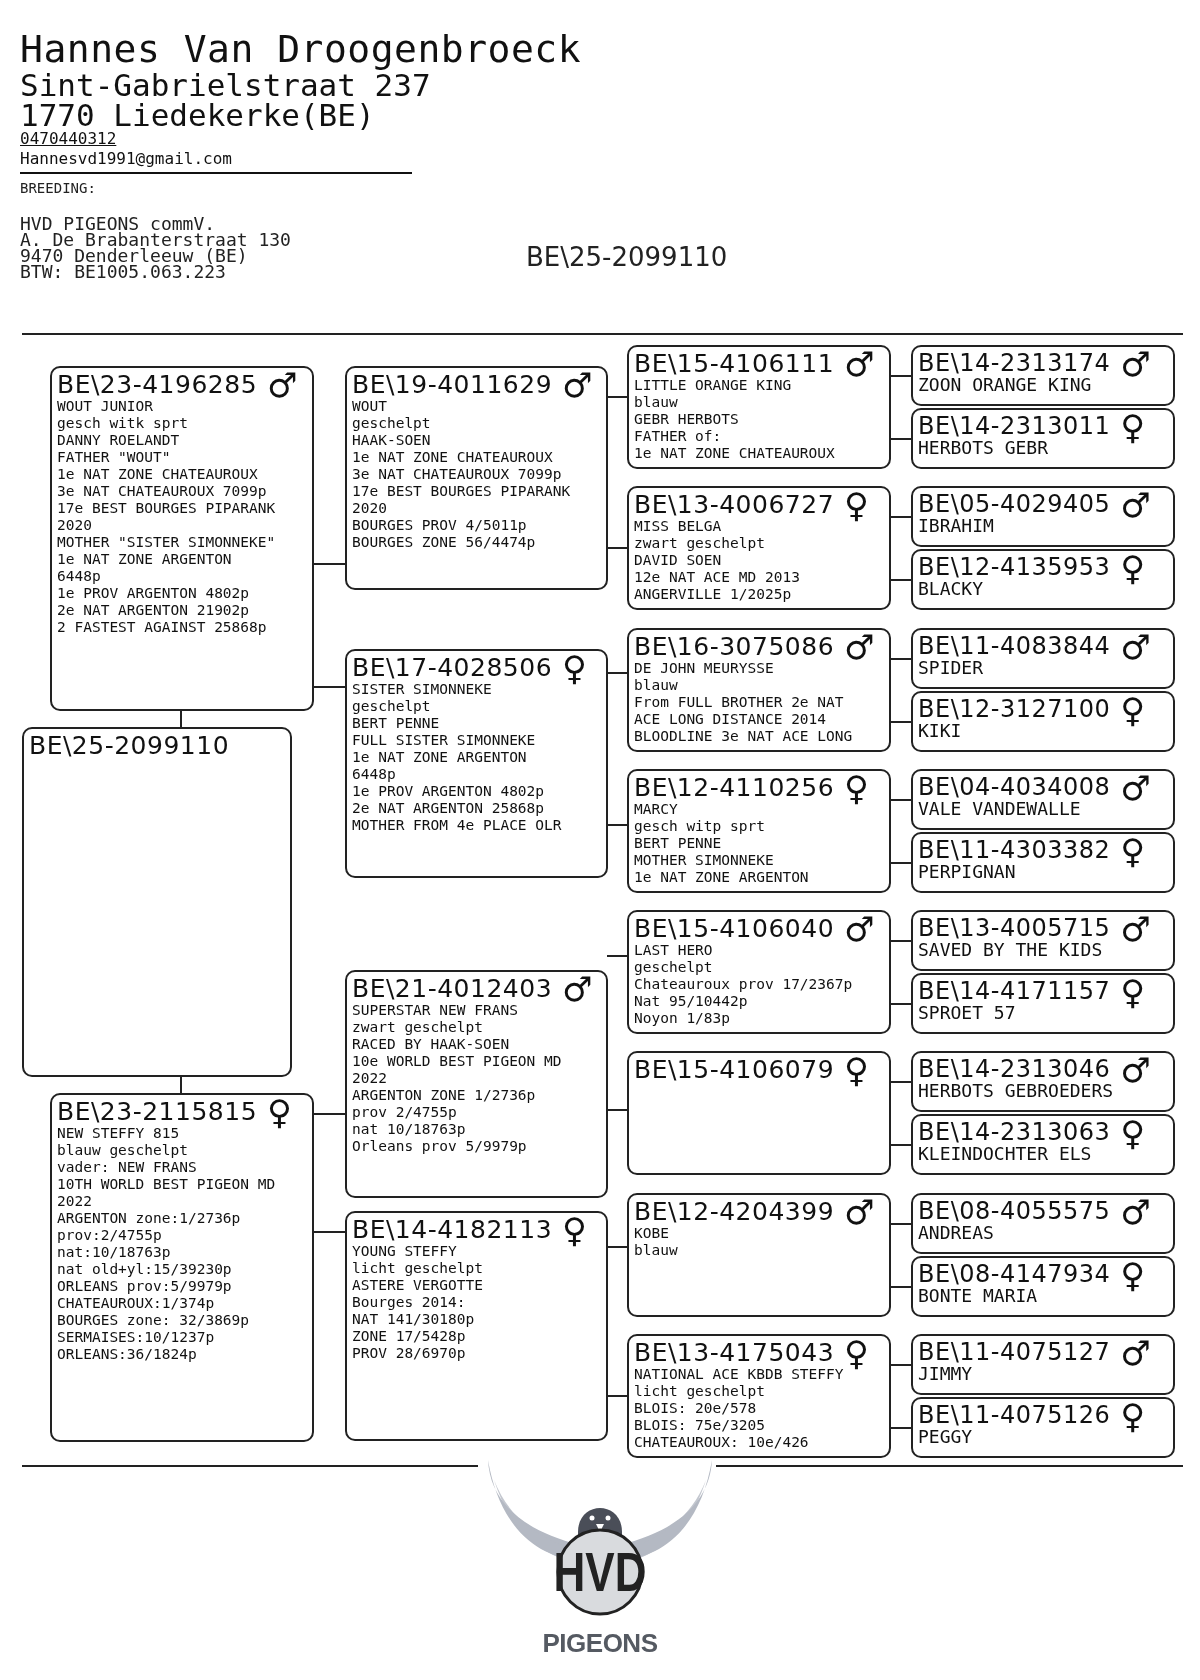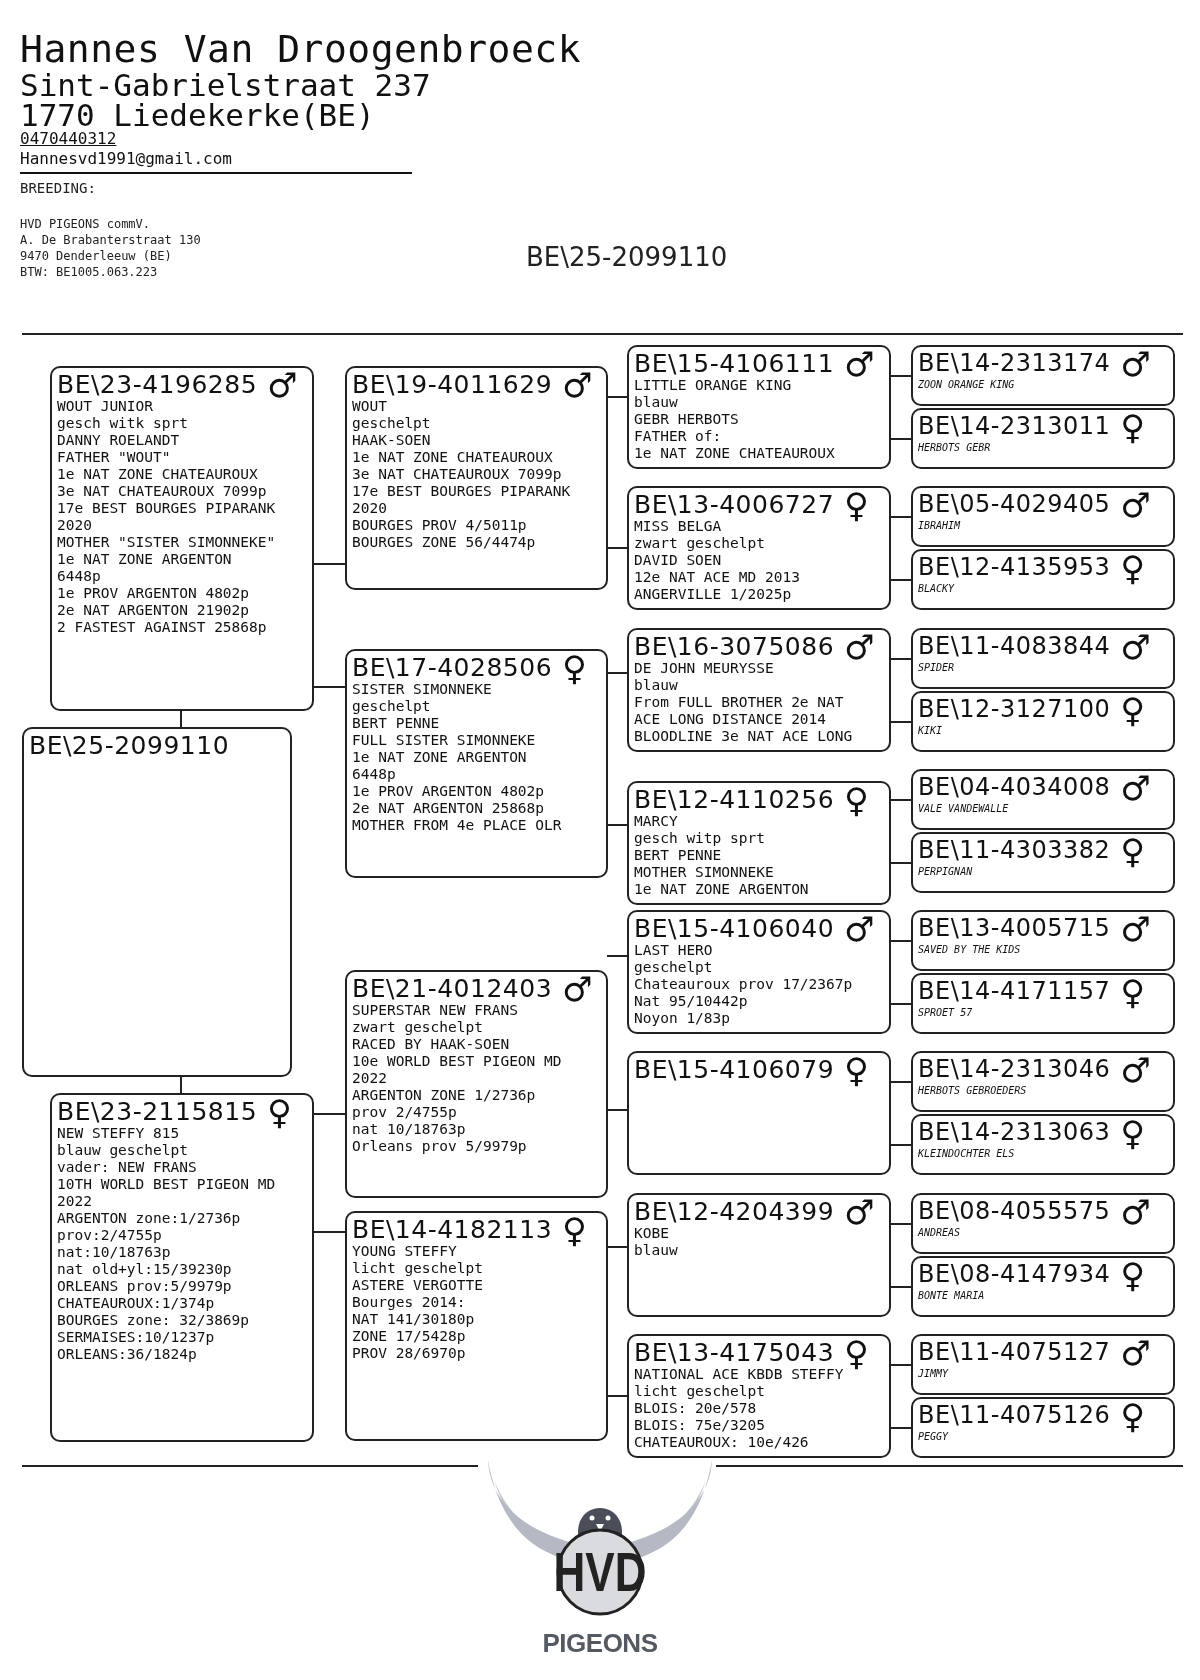--- a/index.html
+++ b/index.html
@@ -5,30 +5,30 @@
   html, body { margin:0; padding:0; background:#ffffff; }
   body { width:1200px; height:1680px; position:relative; overflow:hidden; color:#111; font-family:"DejaVu Sans Mono", monospace; }
   .abs { position:absolute; }
   .owner-name { left:20px; top:30px; font-size:38px; line-height:38px; letter-spacing:0.5px; }
   .owner-street { left:20px; top:70px; font-size:31px; line-height:30px; }
   .owner-city { left:20px; top:100px; font-size:31px; line-height:30px; }
   .owner-phone { left:20px; top:129px; font-size:16px; line-height:19px;text-decoration:underline; }
   .owner-email { left:20px; top:149px; font-size:16px; line-height:20px; }
   .owner-rule { left:20px; top:172px; width:392px; height:2px; background:#111; }
   .breeding-label { left:20px; top:180px; font-size:14px; line-height:16px; color:#222; }
-  .breeder-lines { left:20px; top:216px; font-size:12px; line-height:16px; color:#222; }
+  .breeder-lines { left:20px; top:216px; font-size:18px; line-height:16px; color:#222; }
   .breeder-lines div { white-space:pre; }
   .subject-ring { left:526px; top:243px; font-family:"DejaVu Sans", sans-serif; font-size:26px; line-height:28px; color:#222; }
   .hrule { height:2px; background:#222; }
   .box { position:absolute; border:2px solid #222; border-radius:10px; background:#fff; box-sizing:border-box; padding:4px 5px; overflow:hidden; }
   .ring { font-family:"DejaVu Sans", sans-serif; font-size:25px; line-height:26px; white-space:nowrap; letter-spacing:0.5px; }
   .sex { font-family:"DejaVu Sans", sans-serif; font-size:34px; line-height:26px; font-weight:bold; margin-left:10px; vertical-align:top; }
   .lines { font-size:14.5px; line-height:17px; white-space:pre; }
   .c4 .ring { font-size:24px; line-height:25px; }
-  .c4 .lines { font-size:10px; line-height:15px;font-style:italic; }
+  .c4 .lines { font-size:18px; line-height:15px; }
   .conn { position:absolute; background:#222; }
   .logo { left:480px; top:1460px; width:240px; height:200px; }
   .logo-text { position:absolute; left:0; width:240px; top:168px; text-align:center; font-family:"Liberation Sans", sans-serif; font-weight:bold; font-size:26px; color:#555a62; letter-spacing:-0.5px; }
 </style>
 </head>
 <body>
 
 <div class="abs owner-name">Hannes Van Droogenbroeck</div>
 <div class="abs owner-street">Sint-Gabrielstraat 237</div>
 <div class="abs owner-city">1770 Liedekerke(BE)</div>
@@ -87,21 +87,21 @@
       <div class="lines"><div>LITTLE ORANGE KING</div><div>blauw</div><div>GEBR HERBOTS</div><div>FATHER of:</div><div>1e NAT ZONE CHATEAUROUX</div></div>
     </div>
     <div class="box " style="left: 627px; top: 486px; width: 264px; height: 124px;">
       <div class="ring"><span>BE\13-4006727</span><span class="sex">♀</span></div>
       <div class="lines"><div>MISS BELGA</div><div>zwart geschelpt</div><div>DAVID SOEN</div><div>12e NAT ACE MD 2013</div><div>ANGERVILLE 1/2025p</div></div>
     </div>
     <div class="box " style="left: 627px; top: 628px; width: 264px; height: 124px;">
       <div class="ring"><span>BE\16-3075086</span><span class="sex">♂</span></div>
       <div class="lines"><div>DE JOHN MEURYSSE</div><div>blauw</div><div>From FULL BROTHER 2e NAT</div><div>ACE LONG DISTANCE 2014</div><div>BLOODLINE 3e NAT ACE LONG</div></div>
     </div>
-    <div class="box " style="left: 627px; top: 769px; width: 264px; height: 124px; margin-top: 12px;">
+    <div class="box " style="left: 627px; top: 769px; width: 264px; height: 124px;">
       <div class="ring"><span>BE\12-4110256</span><span class="sex">♀</span></div>
       <div class="lines"><div>MARCY</div><div>gesch witp sprt</div><div>BERT PENNE</div><div>MOTHER SIMONNEKE</div><div>1e NAT ZONE ARGENTON</div></div>
     </div>
     <div class="box " style="left: 627px; top: 910px; width: 264px; height: 124px;">
       <div class="ring"><span>BE\15-4106040</span><span class="sex">♂</span></div>
       <div class="lines"><div>LAST HERO</div><div>geschelpt</div><div>Chateauroux prov 17/2367p</div><div>Nat 95/10442p</div><div>Noyon 1/83p</div></div>
     </div>
     <div class="box " style="left: 627px; top: 1051px; width: 264px; height: 124px;">
       <div class="ring"><span>BE\15-4106079</span><span class="sex">♀</span></div>
     </div>

